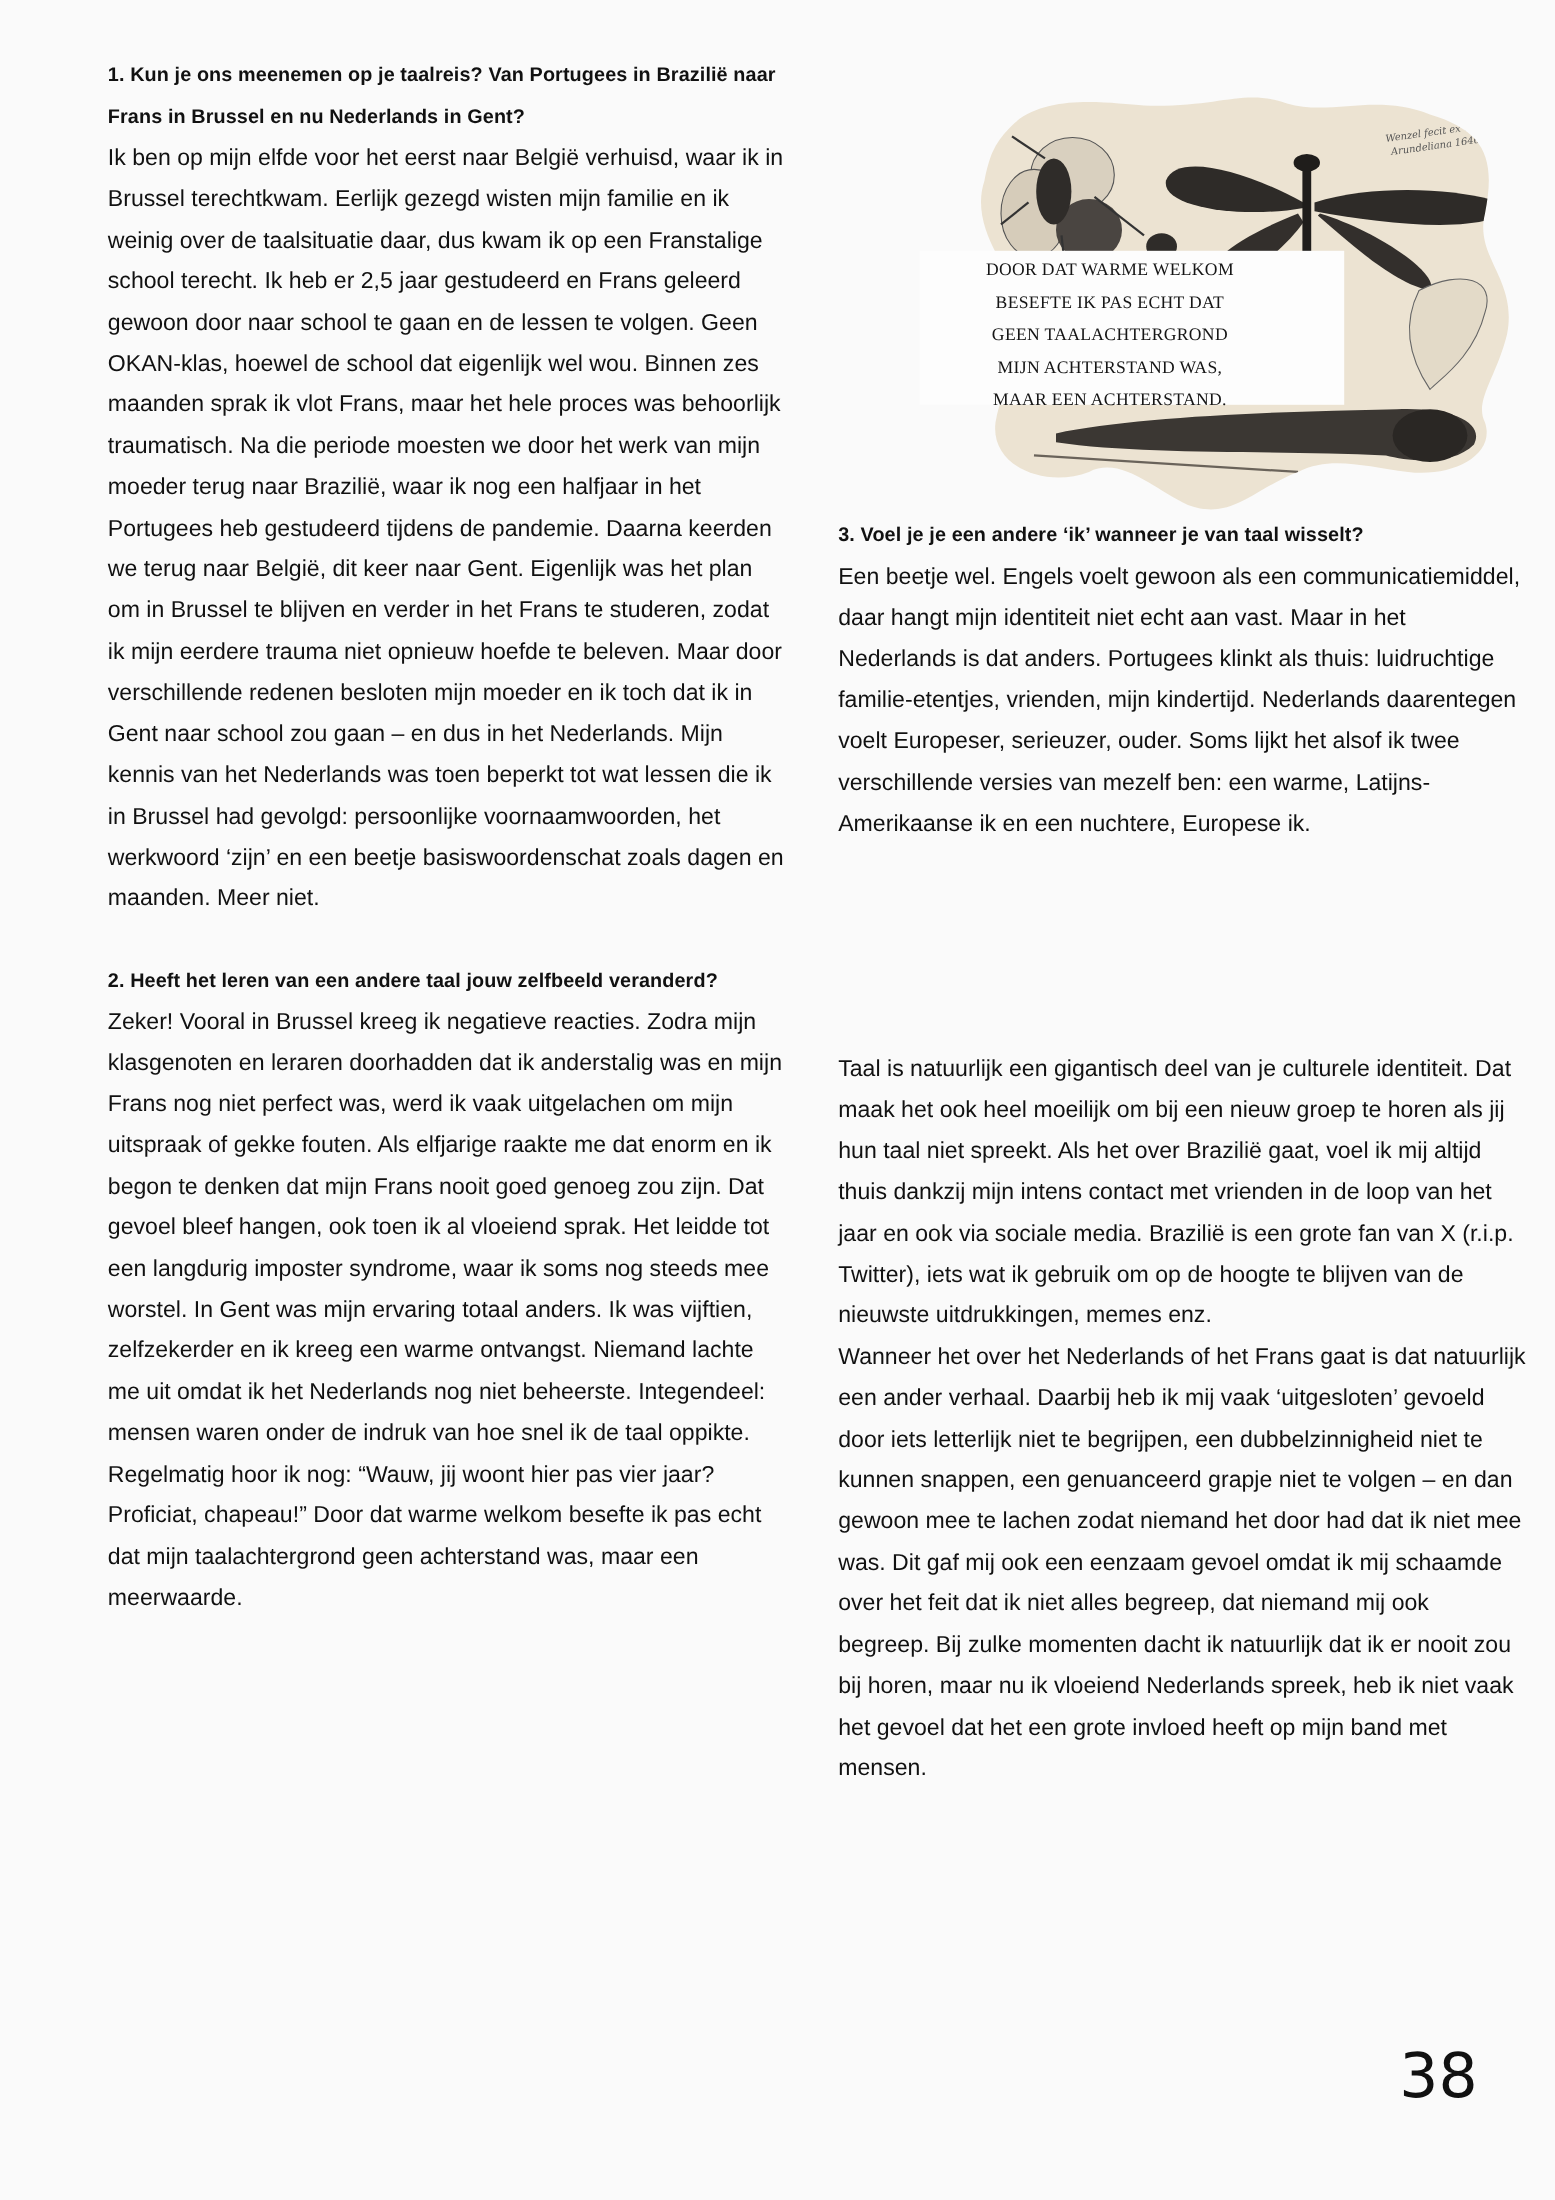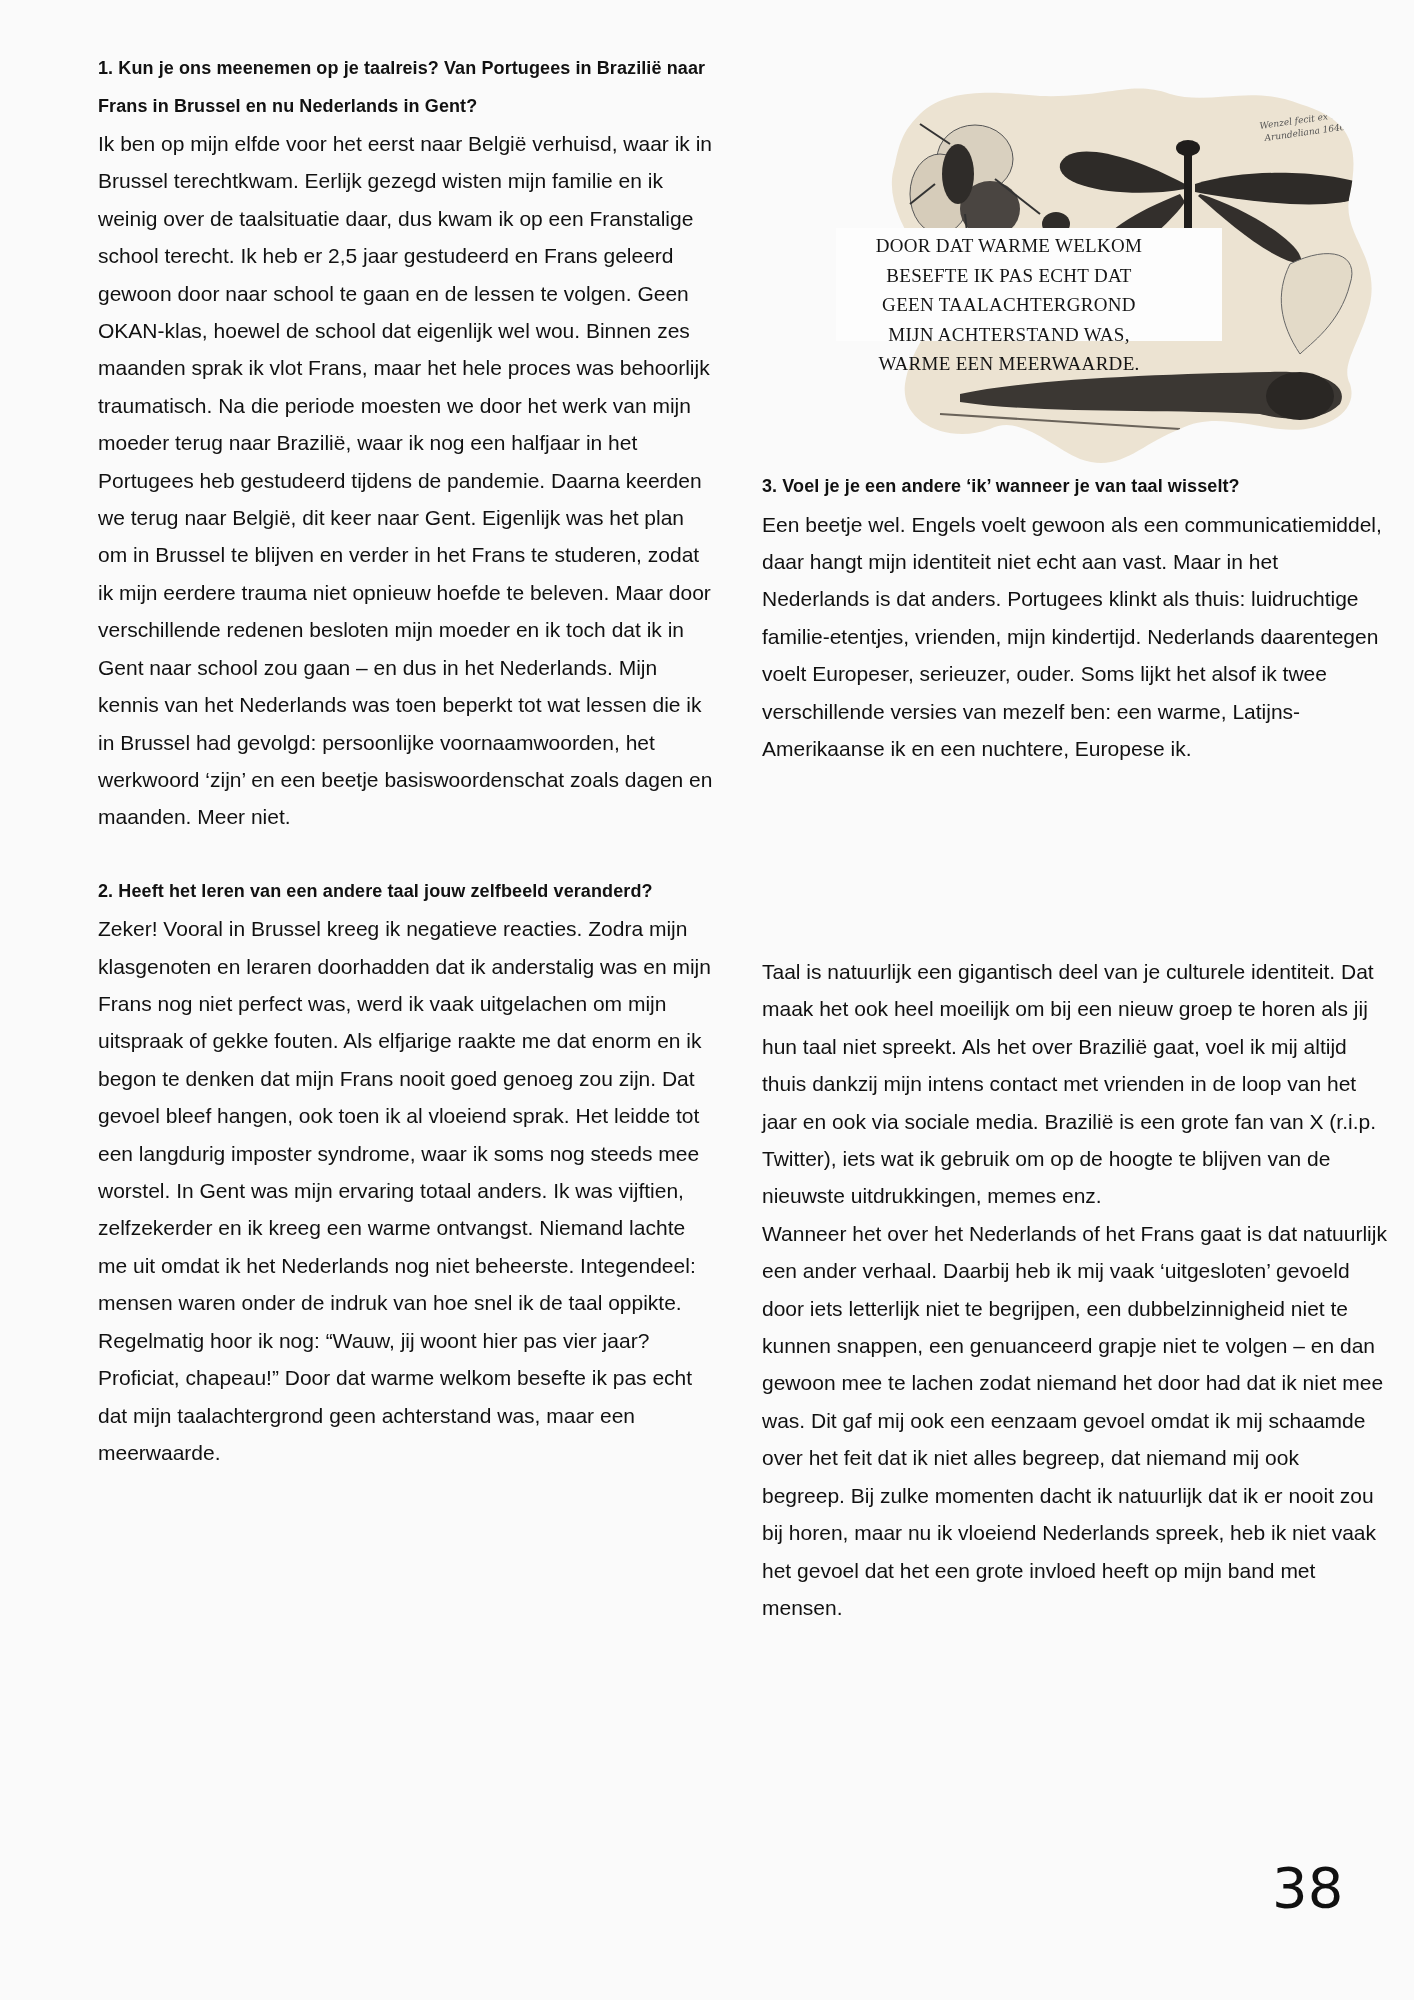--- a/index.html
+++ b/index.html
@@ -19,24 +19,24 @@
   .a {
     font-size: 21px; line-height: 37.4px; margin: 0;
   }
   .a p { margin: 0; }
   .gap { height: 37px; }
   .art {
     position: absolute; left: 880px; top: 84px; width: 500px; height: 380px;
   }
   .art svg { width: 100%; height: 100%; display: block; }
   .quote-box {
-    position: absolute; left: 836px; top: 228px; width: 386px; height: 113px;
+    position: absolute; left: 836px; top: 228px; width: 386px; height: 140px;
     background: #fdfdfd; box-sizing: border-box; padding-top: 3px;
     font-family: "Liberation Serif", "DejaVu Serif", serif;
-    font-size: 19px; line-height: 29.5px; text-align: center;
+    font-size: 16px; line-height: 29.5px; text-align: center;
     color: #151515; letter-spacing: 0.3px; padding-right: 40px;
   }
   .quote-box div { white-space: nowrap; }
   .page-num {
     position: absolute; left: 1272px; top: 1860px;
     font-family: "DejaVu Sans", sans-serif; font-size: 56px; color: #111;
     line-height: 1;
   }
 </style>
 </head>
@@ -96,21 +96,21 @@
       <text x="385" y="57" font-family="'DejaVu Serif', serif" font-size="9" fill="#555" font-style="italic" transform="rotate(-8 385 57)">Arundeliana 1646</text>
     </g>
   </svg>
 </div>
 
 <div class="quote-box">
   <div>DOOR DAT WARME WELKOM</div>
   <div>BESEFTE IK PAS ECHT DAT</div>
   <div>GEEN TAALACHTERGROND</div>
   <div>MIJN ACHTERSTAND WAS,</div>
-  <div>WARME EEN MEERWAARDE.</div>
+  <div>MAAR EEN ACHTERSTAND.</div>
 </div>
 
 <div class="col col-right">
   <h2 class="q">3. Voel je je een andere ‘ik’ wanneer je van taal wisselt?</h2>
   <div class="a">
     <p>Een beetje wel. Engels voelt gewoon als een communicatiemiddel, daar hangt mijn identiteit niet echt aan vast. Maar in het Nederlands is dat anders. Portugees klinkt als thuis: luidruchtige familie-etentjes, vrienden, mijn kindertijd. Nederlands daarentegen voelt Europeser, serieuzer, ouder. Soms lijkt het alsof ik twee verschillende versies van mezelf ben: een warme, Latijns-Amerikaanse ik  en een nuchtere, Europese ik.</p>
   </div>
 </div>
 
 <div class="col col-right-2">

